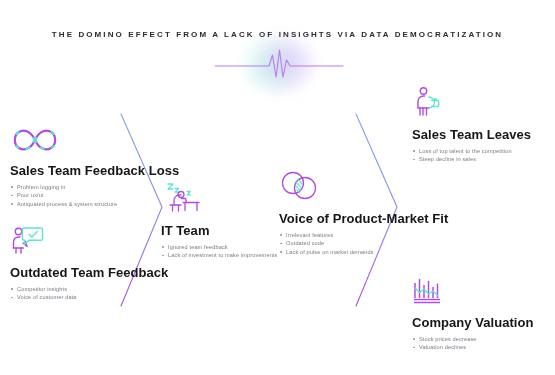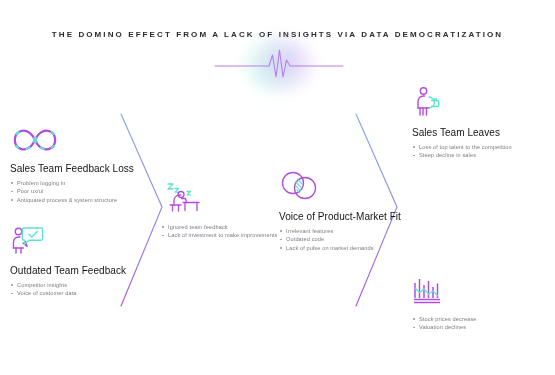--- a/index.html
+++ b/index.html
@@ -45,22 +45,22 @@
 
   
   .chev { position:absolute; }
   .chev-1 { left:118px; top:112px; }
   .chev-2 { left:353px; top:112px; }
 
   
   .block { position:absolute; }
   .block .icon { display:block; margin-bottom:9px; }
   .block h3 {
-    font-size:10px;
-    font-weight:400;
+    font-size:13px;
+    font-weight:700;
     color:#15151a;
     letter-spacing:0.05px;
     margin-bottom:5px;
     white-space:nowrap;
   }
   .block ul { list-style:none; }
   .block li {
     position:relative;
     font-size:5.6px;
     line-height:8.4px;
@@ -173,20 +173,21 @@
       </g>
       <g fill="none" stroke="#b24ce0" stroke-width="1.3" stroke-linejoin="round" stroke-linecap="round">
         <circle cx="20" cy="12.5" r="3"></circle>
         <path d="M13 23 v-4.5 a5.5 5.5 0 0 1 5.5 -5.5 h1.5"></path>
         <path d="M9 23 h11 M11.5 23 v6 M17.5 23 v6"></path>
         <path d="M20.5 16.5 h4 l1 4"></path>
         <path d="M22 20.5 h16"></path>
         <path d="M24 20.5 v8 M36 20.5 v8"></path>
       </g>
     </svg>
+    <h3>IT Team</h3>
     <ul>
       <li>Ignored team feedback</li>
       <li>Lack of investment to make improvements</li>
     </ul>
   </div>
 
   <div class="block b-pmf">
     <svg class="icon" width="42" height="32" viewBox="0 0 42 32">
       <circle cx="14" cy="13" r="10.5" fill="none" stroke="#b24ce0" stroke-width="1.3"></circle>
       <circle cx="26" cy="18" r="10.5" fill="none" stroke="#b24ce0" stroke-width="1.3"></circle>
@@ -236,19 +237,20 @@
         <path d="M16.5 22 V5"></path>
         <path d="M21 22 V11"></path>
         <path d="M25.5 22 V7.5"></path>
         <path d="M2 23.5 H28"></path>
         <path d="M2 26.5 H28"></path>
       </g>
       <g fill="none" stroke="#5fe3d0" stroke-width="1.4" stroke-linejoin="round" stroke-linecap="round">
         <path d="M3 12 L7.5 16.5 L12 13 L16.5 18 L21 15 L25.5 19.5"></path>
       </g>
     </svg>
+    <h3>Company Valuation</h3>
     <ul>
       <li>Stock prices decrease</li>
       <li>Valuation declines</li>
     </ul>
   </div>
 
 </div>
 
 </body></html>

